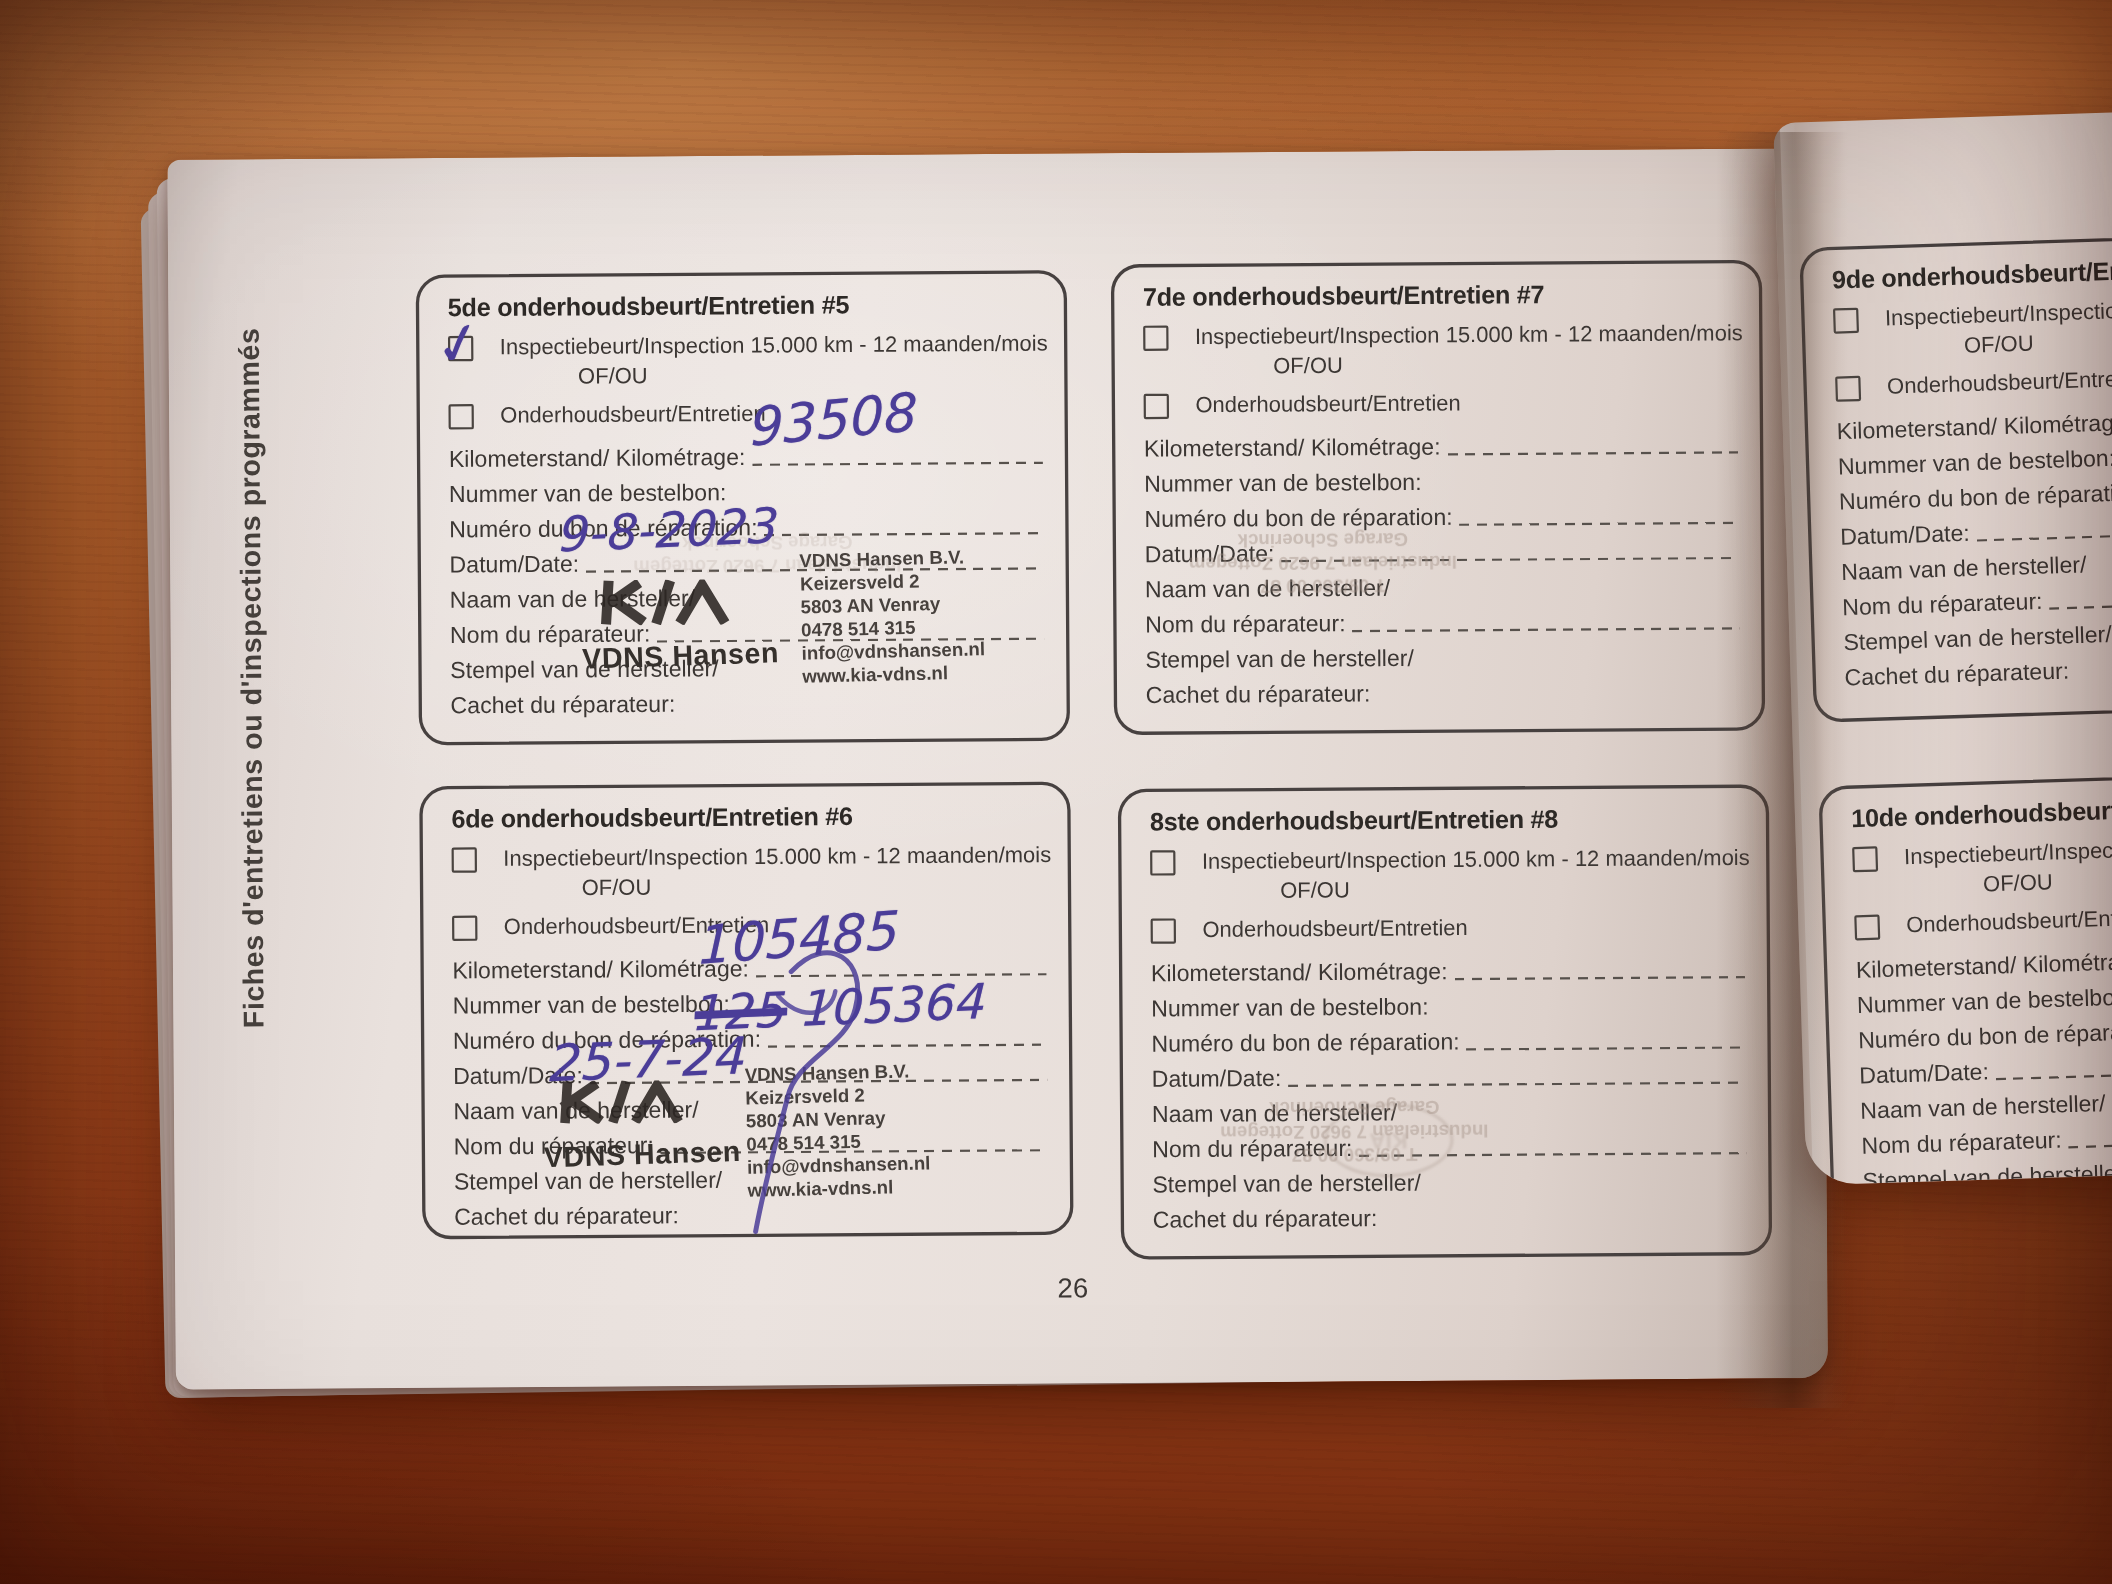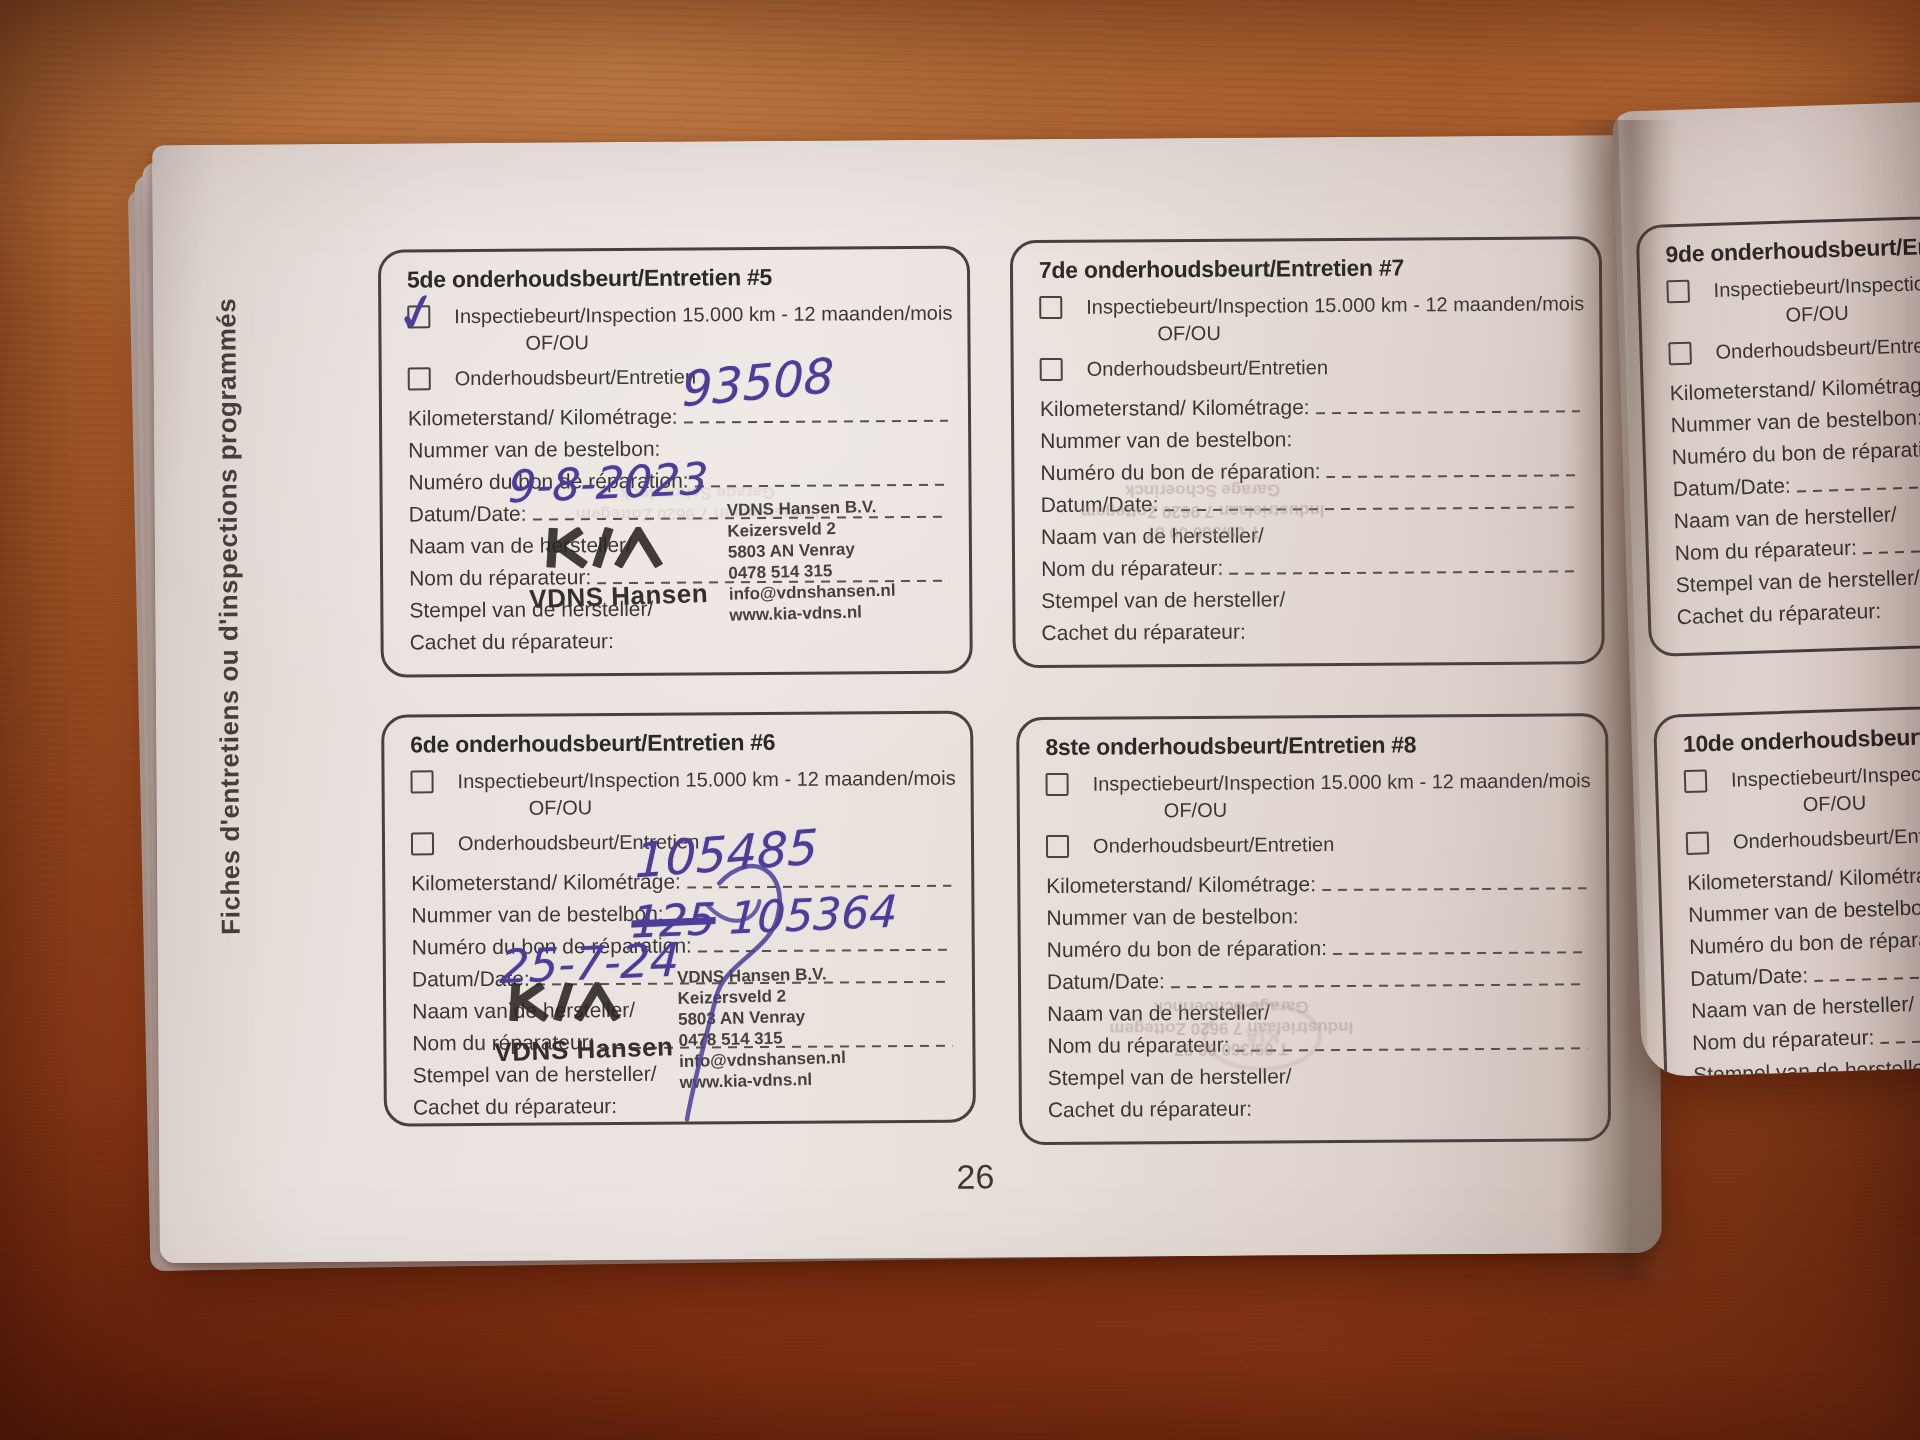--- a/index.html
+++ b/index.html
@@ -41,21 +41,21 @@
     background:linear-gradient(90deg, rgba(255,255,255,.35), transparent);}
 
   .gutter{position:absolute;left:1560px;top:120px;width:120px;height:1160px;z-index:25;pointer-events:none;
     background:linear-gradient(90deg, transparent, rgba(80,52,35,.25) 42%, rgba(58,36,22,.32) 58%, rgba(120,90,70,.12) 82%, transparent);}
 
   
   .sidebar-label{position:absolute;left:58px;top:118px;height:672px;width:48px;
     writing-mode:vertical-rl;transform:rotate(180deg);
     font-size:26px;font-weight:600;color:#46403c;letter-spacing:.5px;white-space:nowrap;}
   .page-number{position:absolute;left:786px;top:1018px;width:60px;text-align:center;
-    font-size:34px;color:#3c3734;}
+    font-size:25px;color:#3c3734;}
 
   
   .svc-box{position:absolute;width:592px;height:428px;border:3px solid #474140;border-radius:26px;
     padding:14px 20px 0 26px;box-sizing:border-box;color:#3c3734;}
   .pos-5{left:225px;top:106px;}
   .pos-7{left:857px;top:101px;}
   .pos-6{left:225px;top:571px;height:412px;}
   .pos-8{left:860px;top:578px;}
   .pos-9{left:20px;top:114px;width:560px;height:432px;}
   .pos-10{left:22px;top:604px;width:560px;height:432px;}

